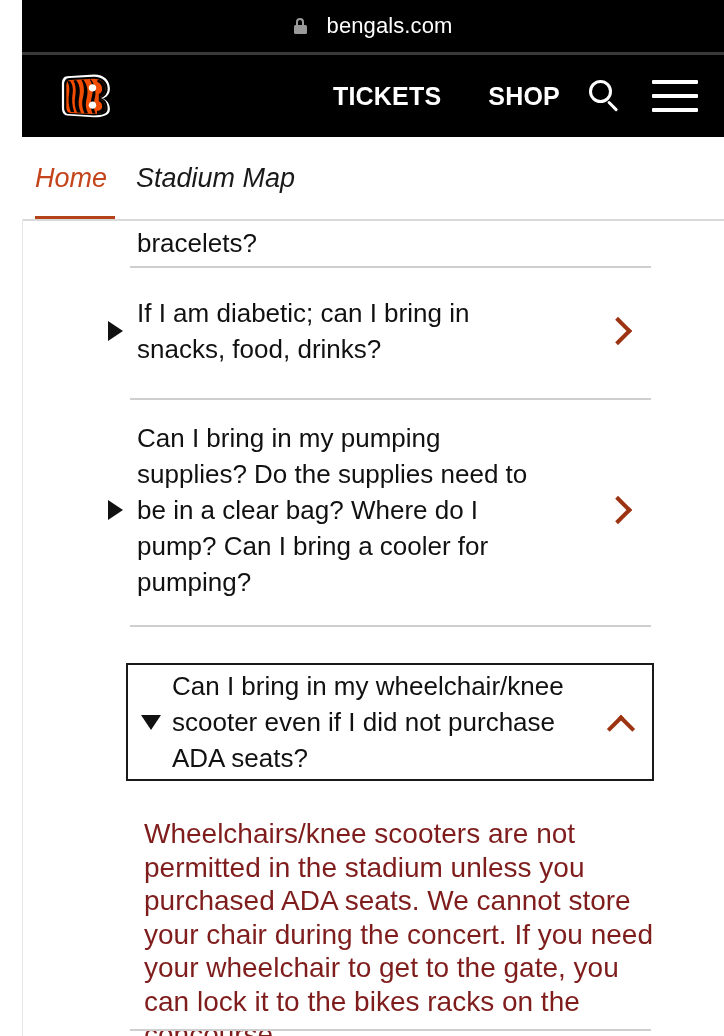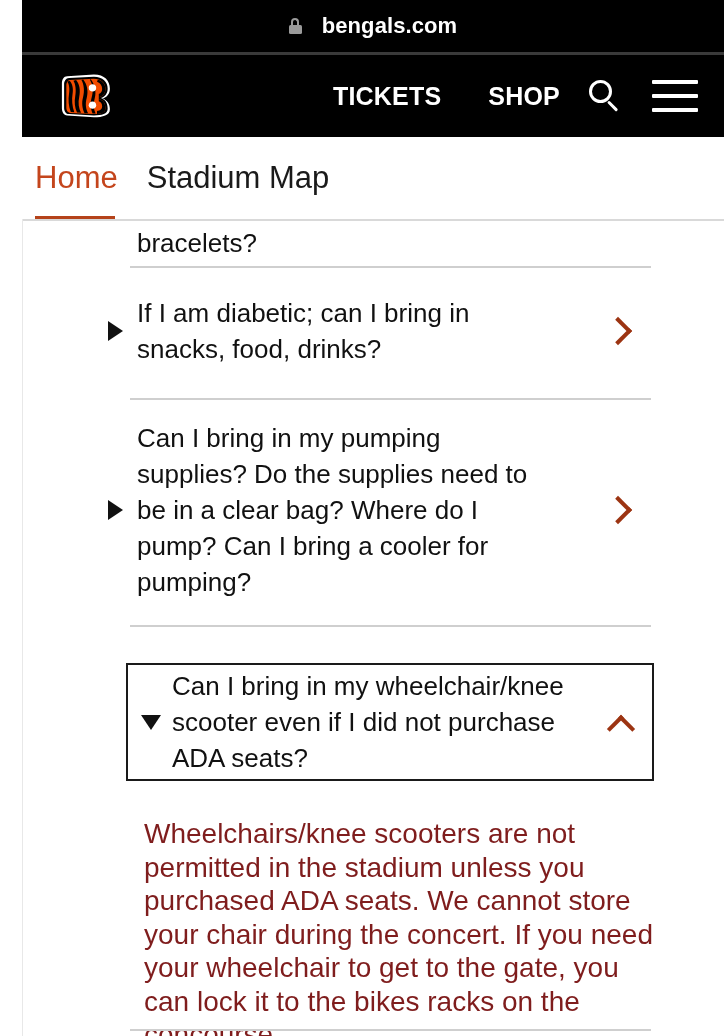--- a/index.html
+++ b/index.html
@@ -10,21 +10,21 @@
     overflow:hidden;
   }
   #screen { position:relative; width:724px; height:1036px; background:#ffffff; overflow:hidden; }
 
   
   .urlbar {
     position:absolute; left:22px; top:0; width:702px; height:52px;
     background:#000000;
     display:flex; align-items:center; justify-content:center;
   }
-  .urlbar-inner { display:flex; align-items:center; gap:20px;font-weight:bold; }
+  .urlbar-inner { display:flex; align-items:center; gap:20px; }
   .lock-icon { width:13px; height:16px; position:relative; flex:none; }
   .lock-icon .shackle {
     position:absolute; left:2.5px; top:0; width:8px; height:8px;
     border:2px solid #9a9a9a; border-bottom:none;
     border-radius:4px 4px 0 0;
   }
   .lock-icon .body {
     position:absolute; left:0; bottom:0; width:13px; height:9px;
     background:#9a9a9a; border-radius:1.5px;
   }
@@ -76,22 +76,22 @@
 
   
   .subnav {
     position:absolute; left:22px; top:137px; width:702px; height:82px;
     background:#ffffff;
     display:flex; align-items:center;
     padding-left:13px;
     overflow:hidden;
   }
   .tab {
-    font-size:31px; color:#1a1a1a; white-space:nowrap;
-    margin-right:29px; letter-spacing:0;
+    font-size:27px; color:#1a1a1a; white-space:nowrap;
+    margin-right:29px; letter-spacing:0;font-style:italic;
   }
   .tab.active { color:#c4451c; }
   .tab-underline {
     position:absolute; left:35px; top:216px; width:80px; height:5px;
     background:#b5431a;
   }
   .subnav-bottom-line {
     position:absolute; left:22px; top:219px; width:702px; height:2px;
     background:#d9d9d9;
   }

